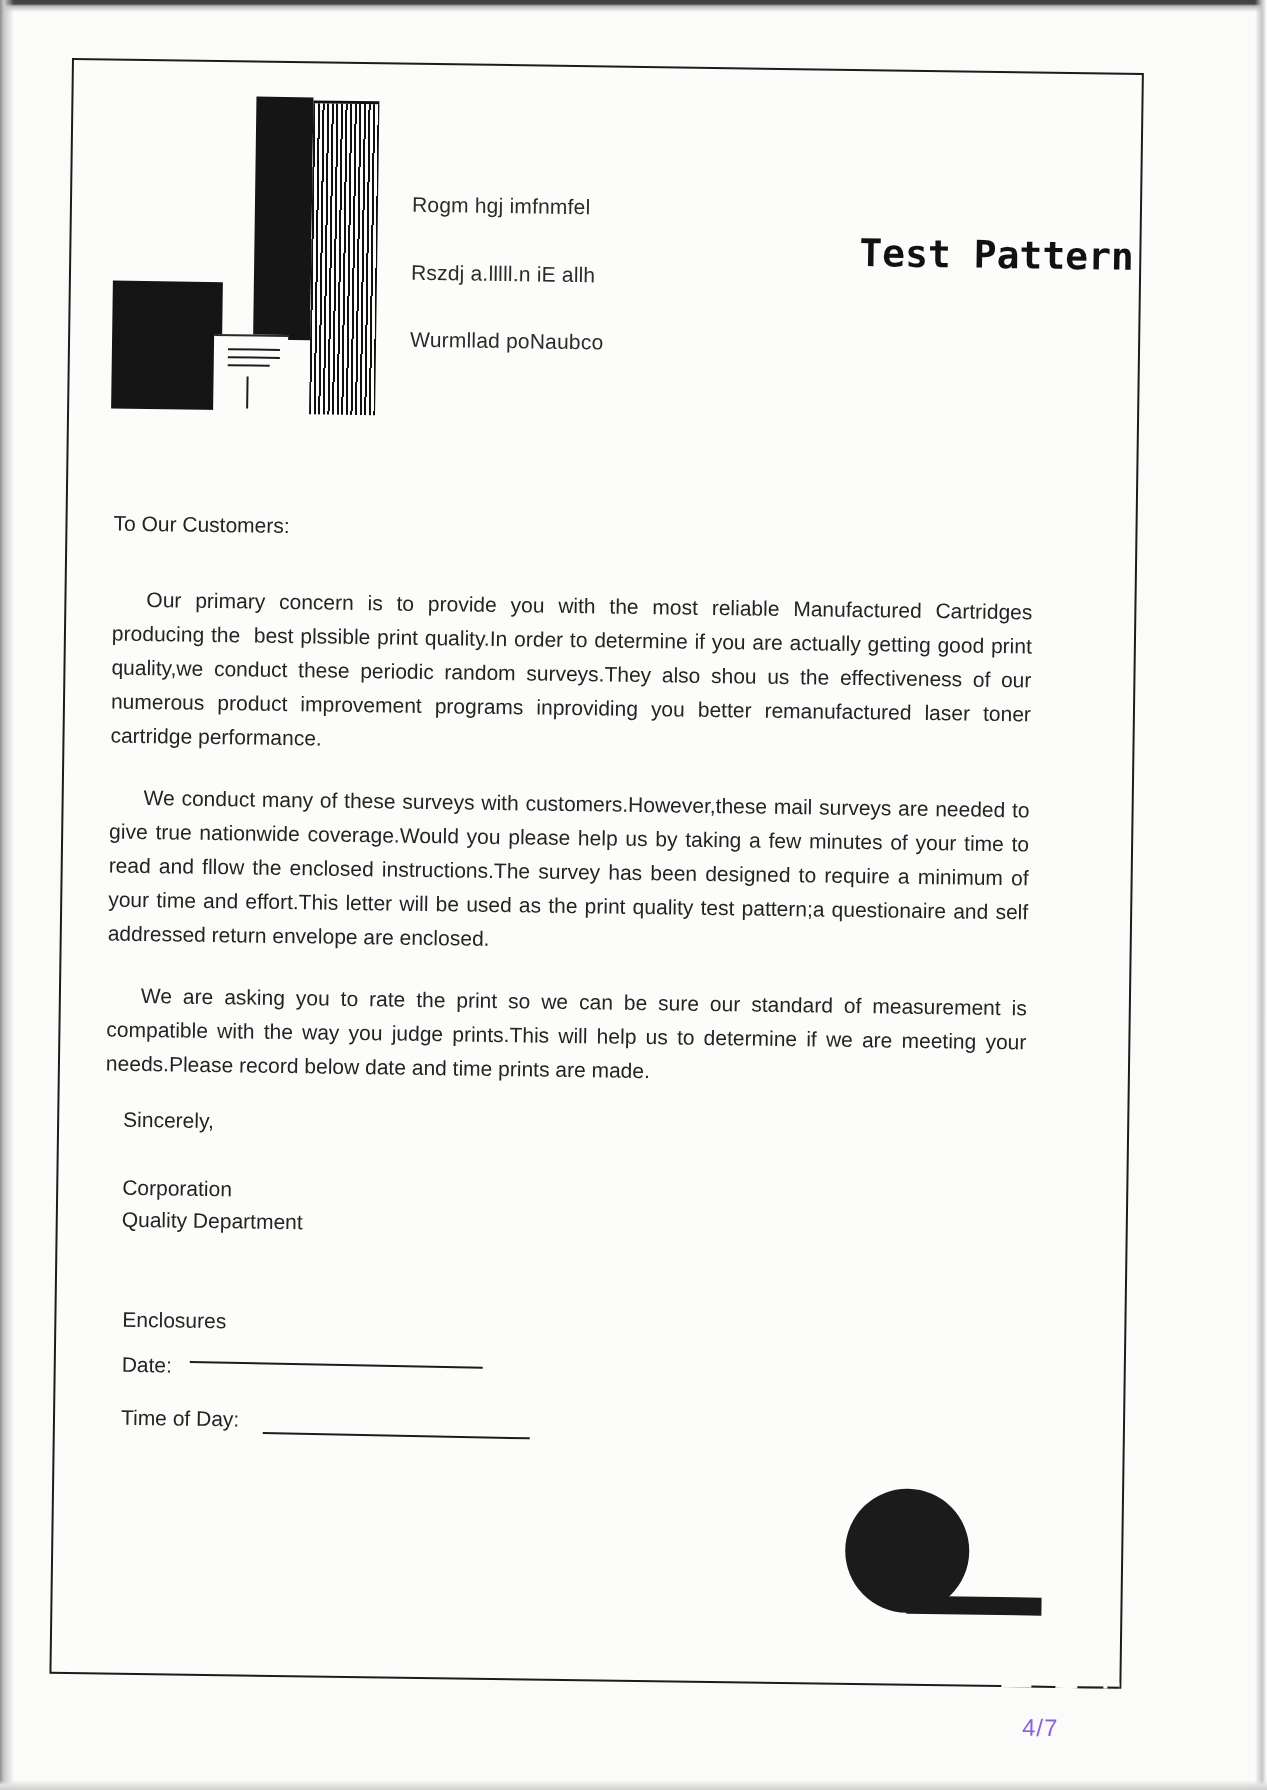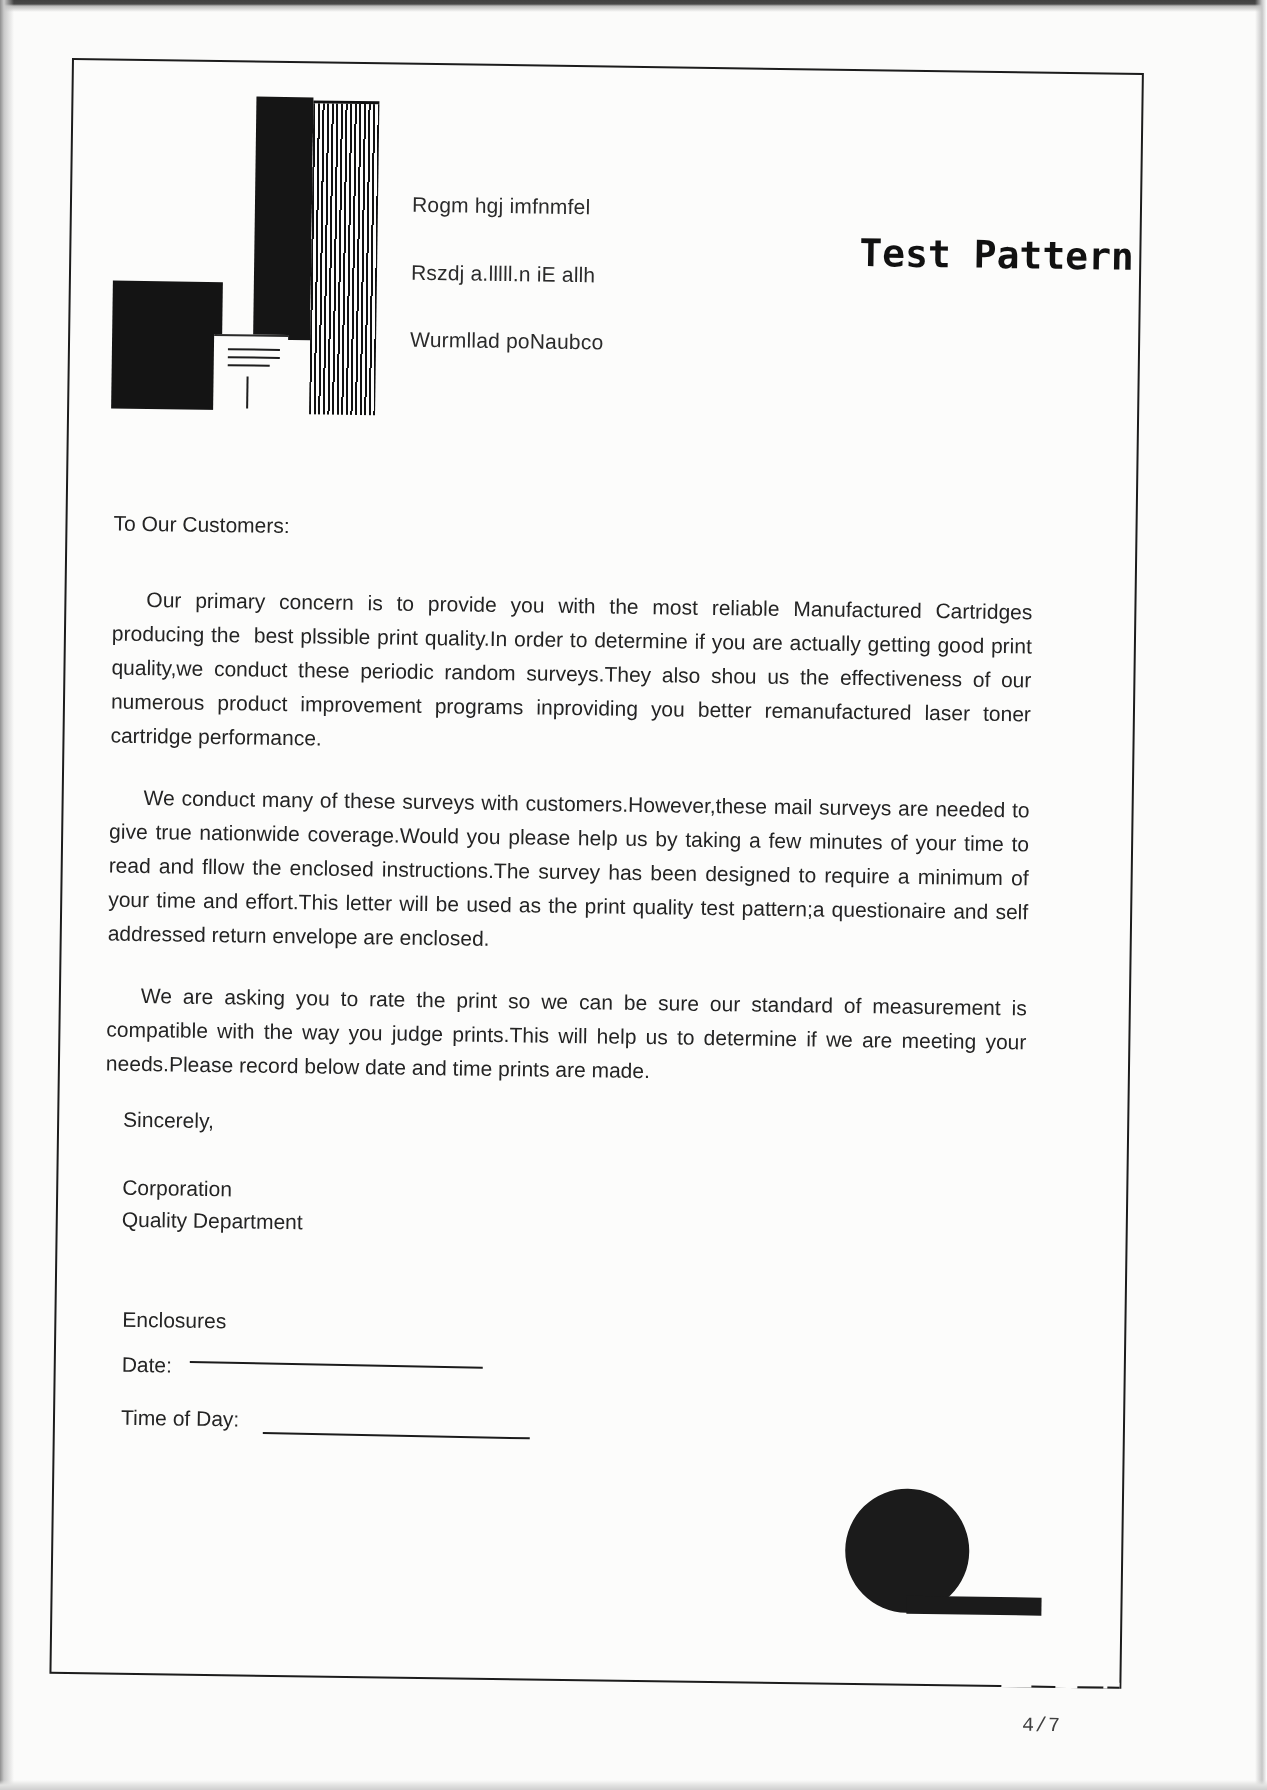--- a/index.html
+++ b/index.html
@@ -69,21 +69,21 @@
   .mark-circle{position:absolute;left:792px;top:1417px;width:124px;height:124px;border-radius:50%;background:#1b1b1b;}
   .mark-bar{position:absolute;left:854px;top:1524px;width:135px;height:18px;background:#1b1b1b;}
 
   
   .dash-cover{position:absolute;left:950px;bottom:-2px;width:118px;height:6px;background:#fcfcfb;}
   .dash{position:absolute;bottom:-2px;height:2px;background:#1c1c1c;}
   .dash.d1{left:980px;width:24px;}
   .dash.d2{left:1026px;width:26px;}
   .dash.d3{left:1056px;width:12px;}
 
-  .pagenum{position:absolute;left:1022px;top:1714px;font-size:20px;color:#404040;letter-spacing:1px;transform:rotate(0.6deg);font-family:Liberation Mono, monospace;}
+  .pagenum{position:absolute;left:1022px;top:1714px;font-size:24px;color:#8b5cf6;letter-spacing:1px;transform:rotate(0.6deg);}
 </style>
 </head>
 <body>
 
 <div>
 
   <div class="edge-top"></div>
   <div class="edge-left"></div>
   <div class="edge-right"></div>
   <div class="edge-bottom"></div>

